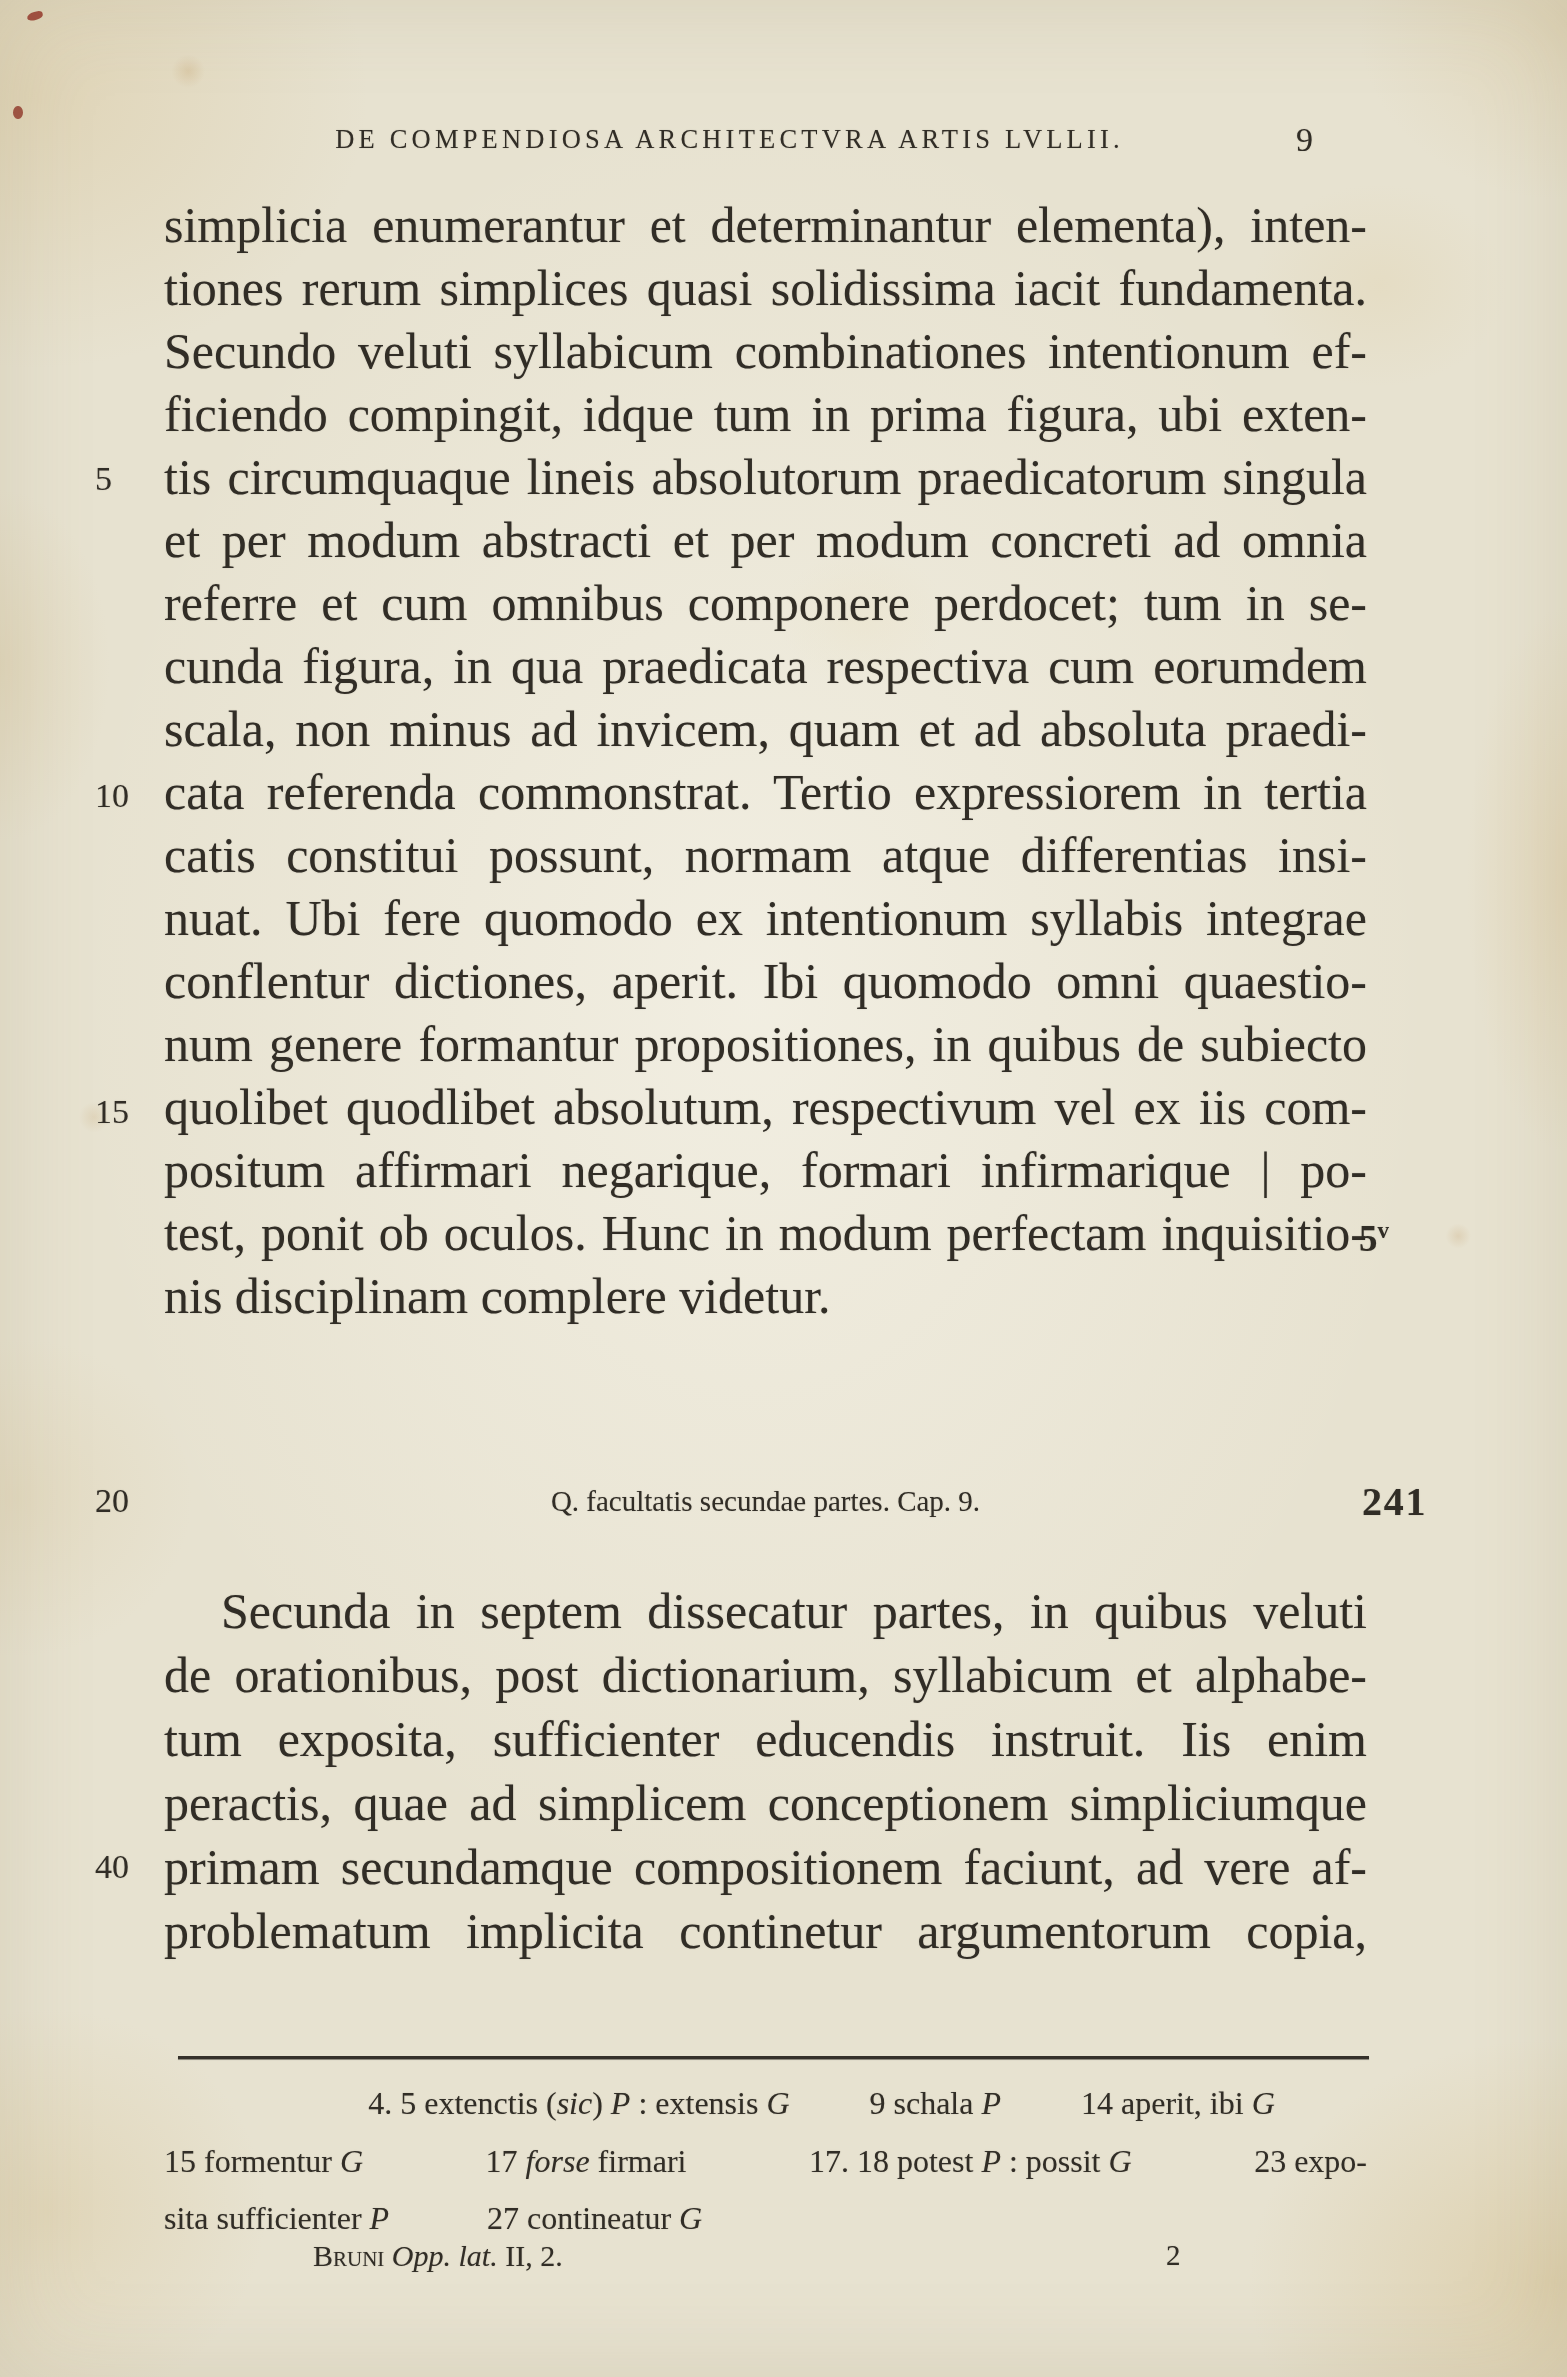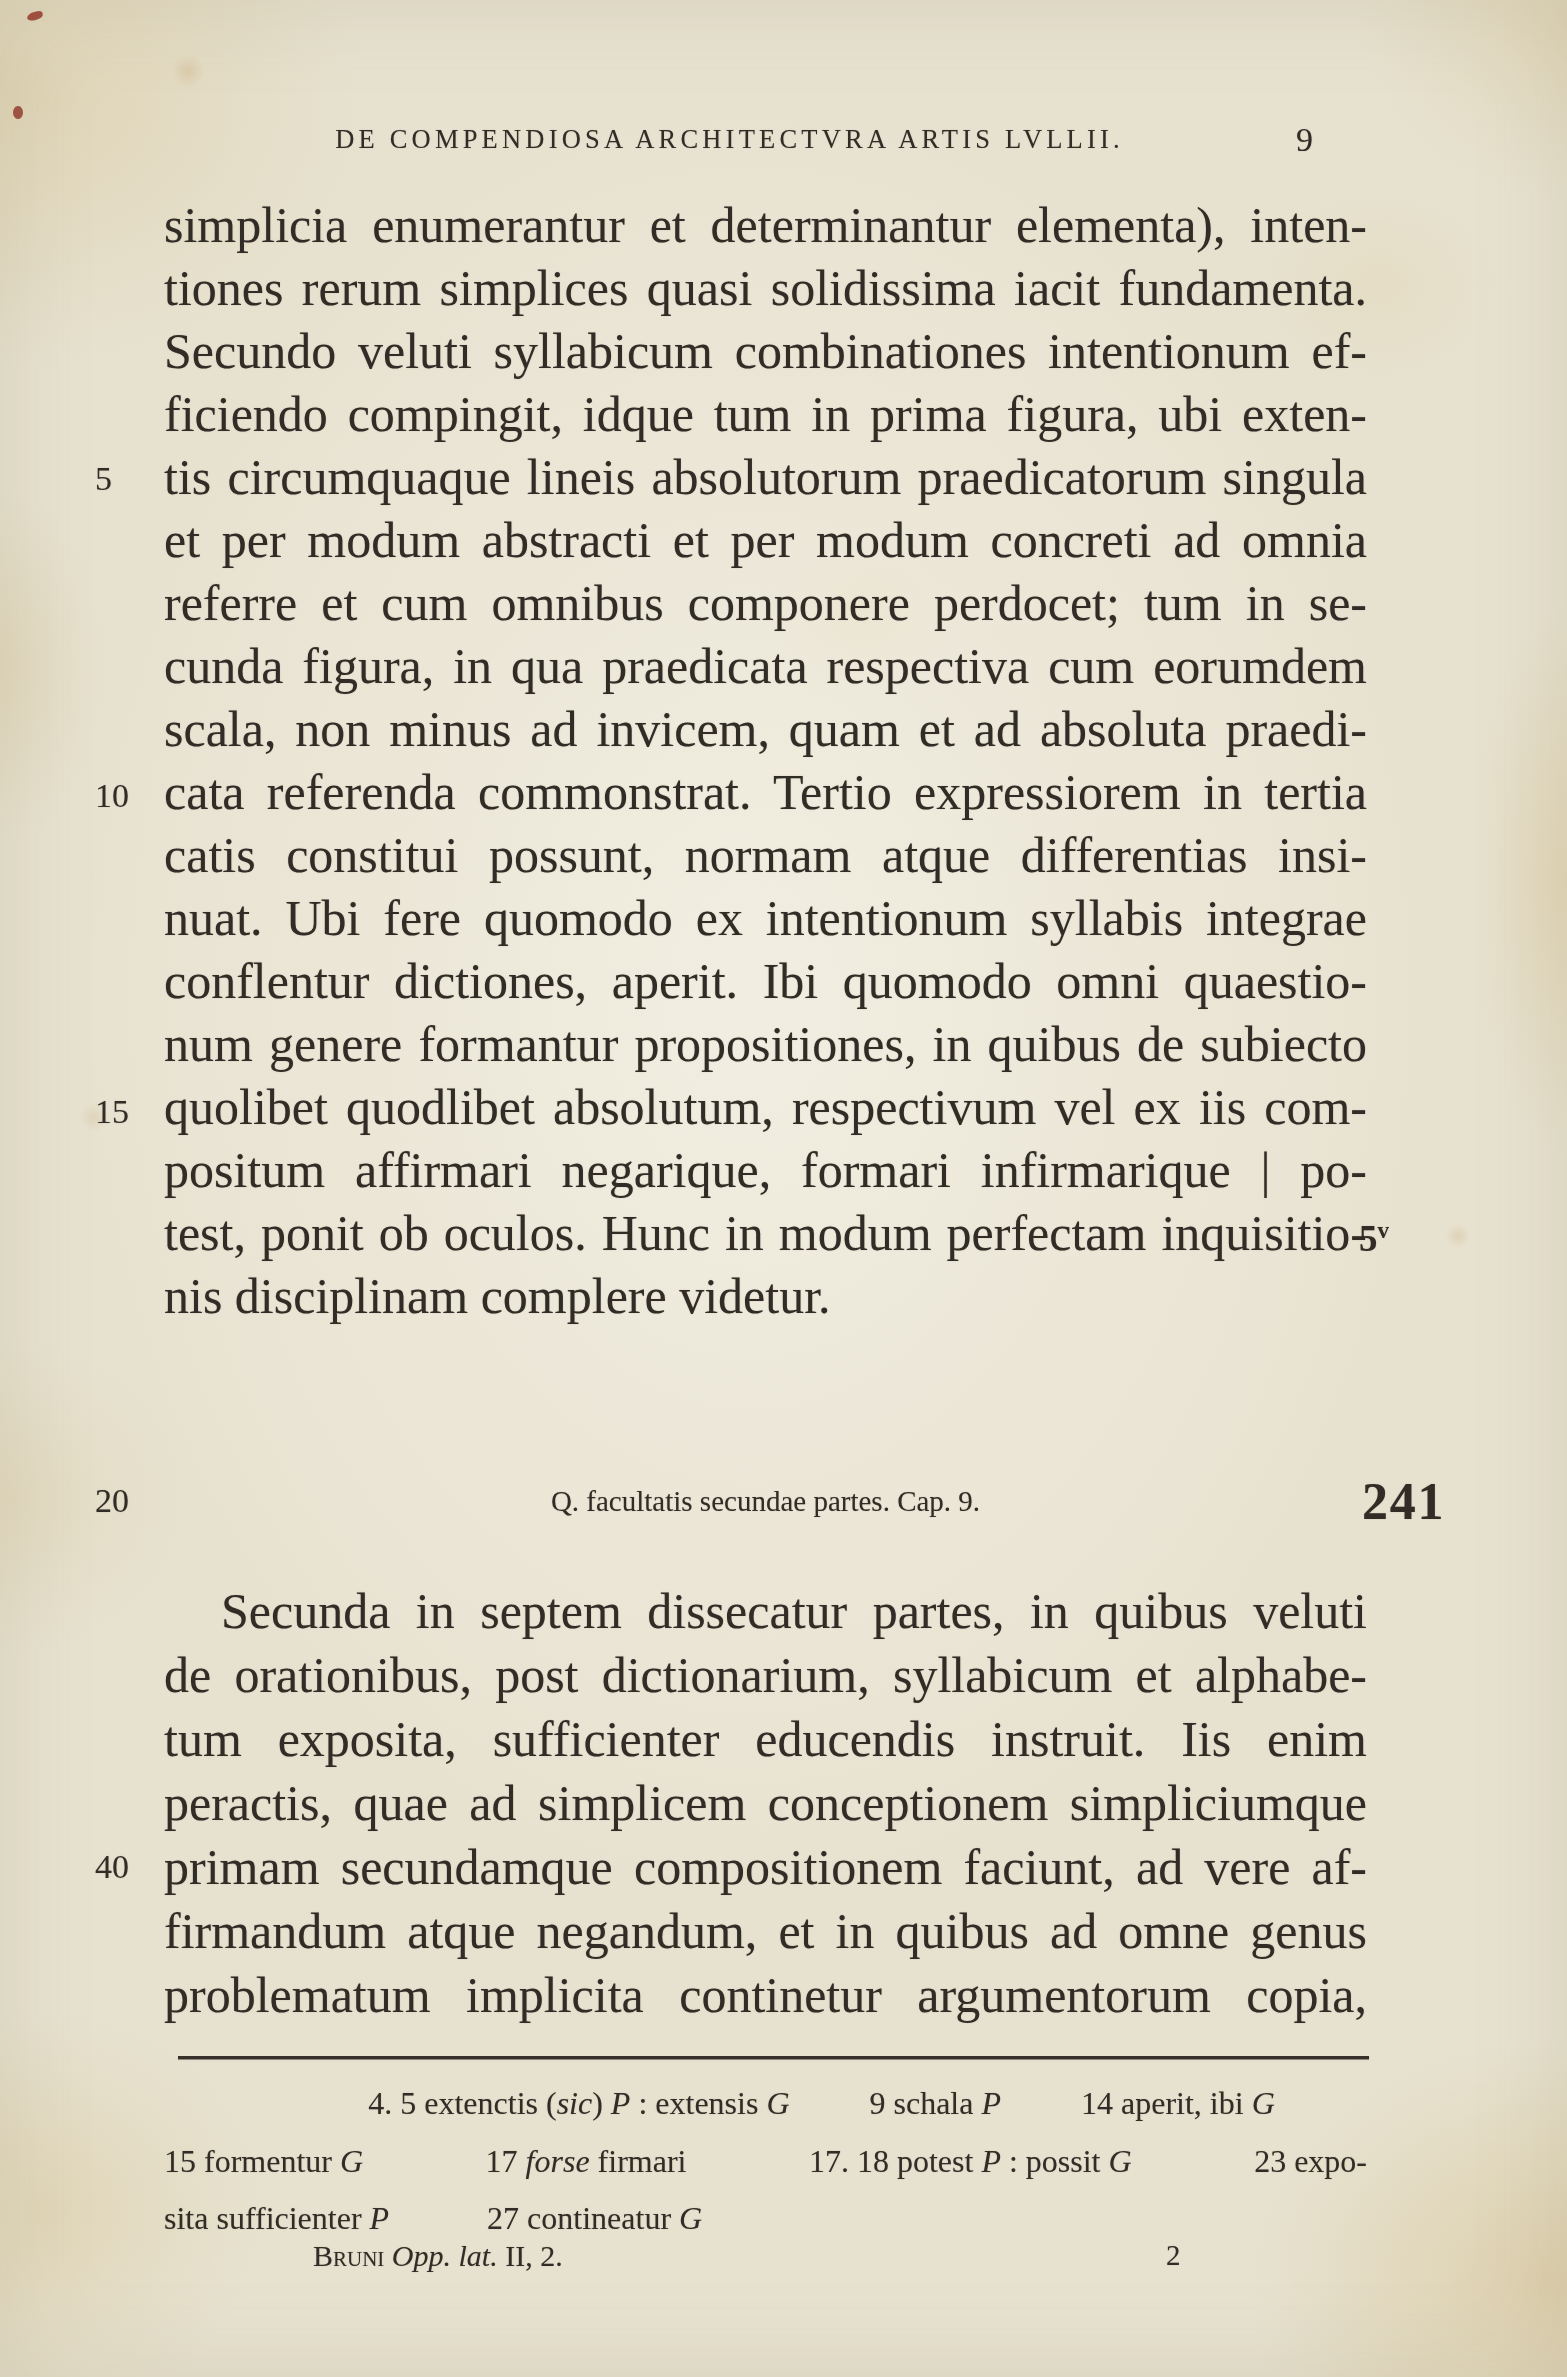--- a/index.html
+++ b/index.html
@@ -45,21 +45,21 @@
   .left{text-align:left;}
   .indent{text-indent:57px;}
   .chapter-head{
     position:absolute; top:1468px; left:164px; width:1203px; height:66px;
     line-height:66px; text-align:center; font-size:29px;
   }
   .folio{position:absolute; left:1359px; top:1207px; height:63px; line-height:63px;
          font-size:37px; font-weight:bold;}
   .folio sup{font-size:23px; vertical-align:super; line-height:0;}
   .pageref{position:absolute; left:1362px; top:1469px; height:66px; line-height:66px;
-           font-size:52px; font-weight:bold; letter-spacing:1.8px;}
+           font-size:40px; font-weight:bold; letter-spacing:1.8px;}
   .rule{position:absolute; top:2056px; left:178px; width:1191px; height:3px;
         background:#35312a; box-shadow:0 0.6px 0.6px rgba(53,49,42,0.5);}
   .app{position:absolute; left:164px; width:1203px; font-size:32px;}
   .app-row1{top:2074px; height:58px; line-height:58px; padding-left:92px;text-align:center;}
   .app-row2{top:2132px; height:58px; line-height:58px; display:flex; justify-content:space-between;}
   .app-row3{top:2189px; height:58px; line-height:58px;}
   .app-entry{display:inline-block; white-space:nowrap;}
   .app-row1 .app-entry{margin-right:72px;}
   .app-row3 .app-entry{margin-right:90px;}
   .it{font-style:italic;}
@@ -117,21 +117,20 @@
 
   <div class="chapter-head">Q. facultatis secundae partes. Cap. 9.</div>
   <div class="pageref">241</div>
 
   <div class="text-col2">
     <div class="tline p2line just indent">Secunda in septem dissecatur partes, in quibus veluti</div>
     <div class="tline p2line just">de orationibus, post dictionarium, syllabicum et alphabe-</div>
     <div class="tline p2line just">tum exposita, sufficienter educendis instruit. Iis enim</div>
     <div class="tline p2line just">peractis, quae ad simplicem conceptionem simpliciumque</div>
     <div class="tline p2line just">primam secundamque compositionem faciunt, ad vere af-</div>
-    <div class="tline p2line just">firmandum atque negandum, et in quibus ad omne genus</div>
     <div class="tline p2line just">problematum implicita continetur argumentorum copia,</div>
   </div>
 
   <div class="rule"></div>
 
   <div class="app app-row1">
     <span class="app-entry"><span>4. 5 extenctis (</span><span class="it">sic</span><span>) </span><span class="it">P</span><span> : extensis </span><span class="it">G</span></span>
     <span class="app-entry"><span>9 schala </span><span class="it">P</span></span>
     <span class="app-entry"><span>14 aperit, ibi </span><span class="it">G</span></span>
   </div>

